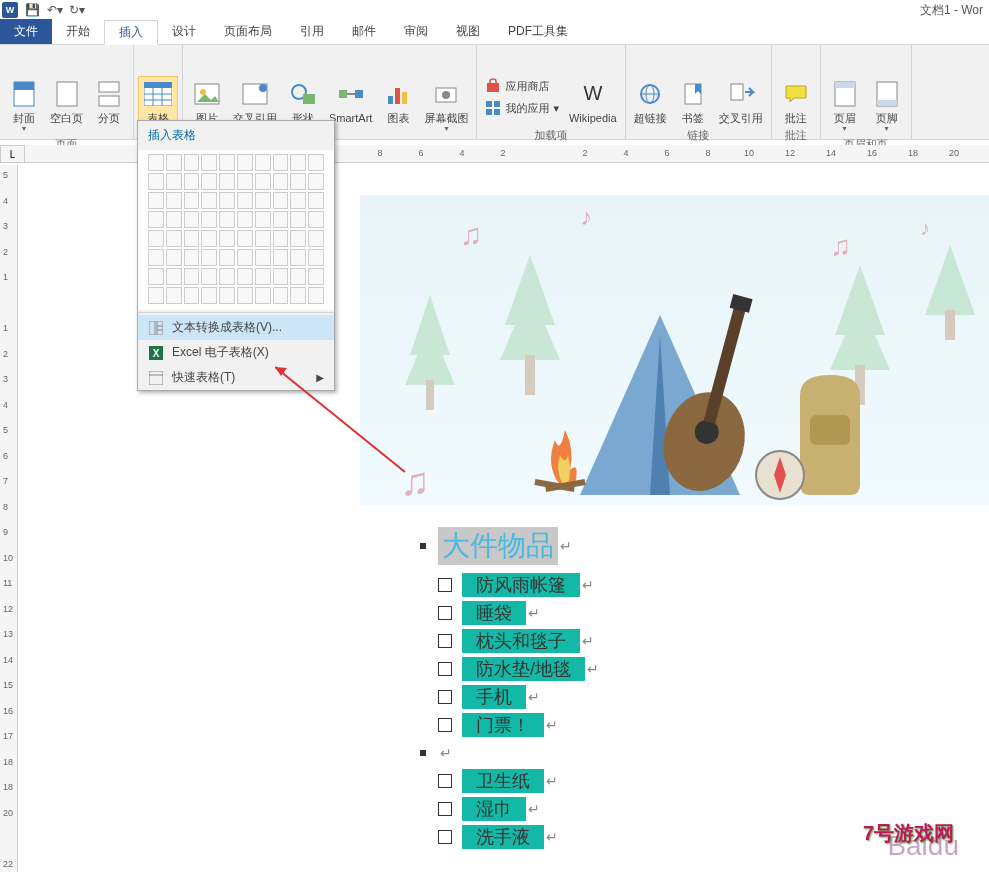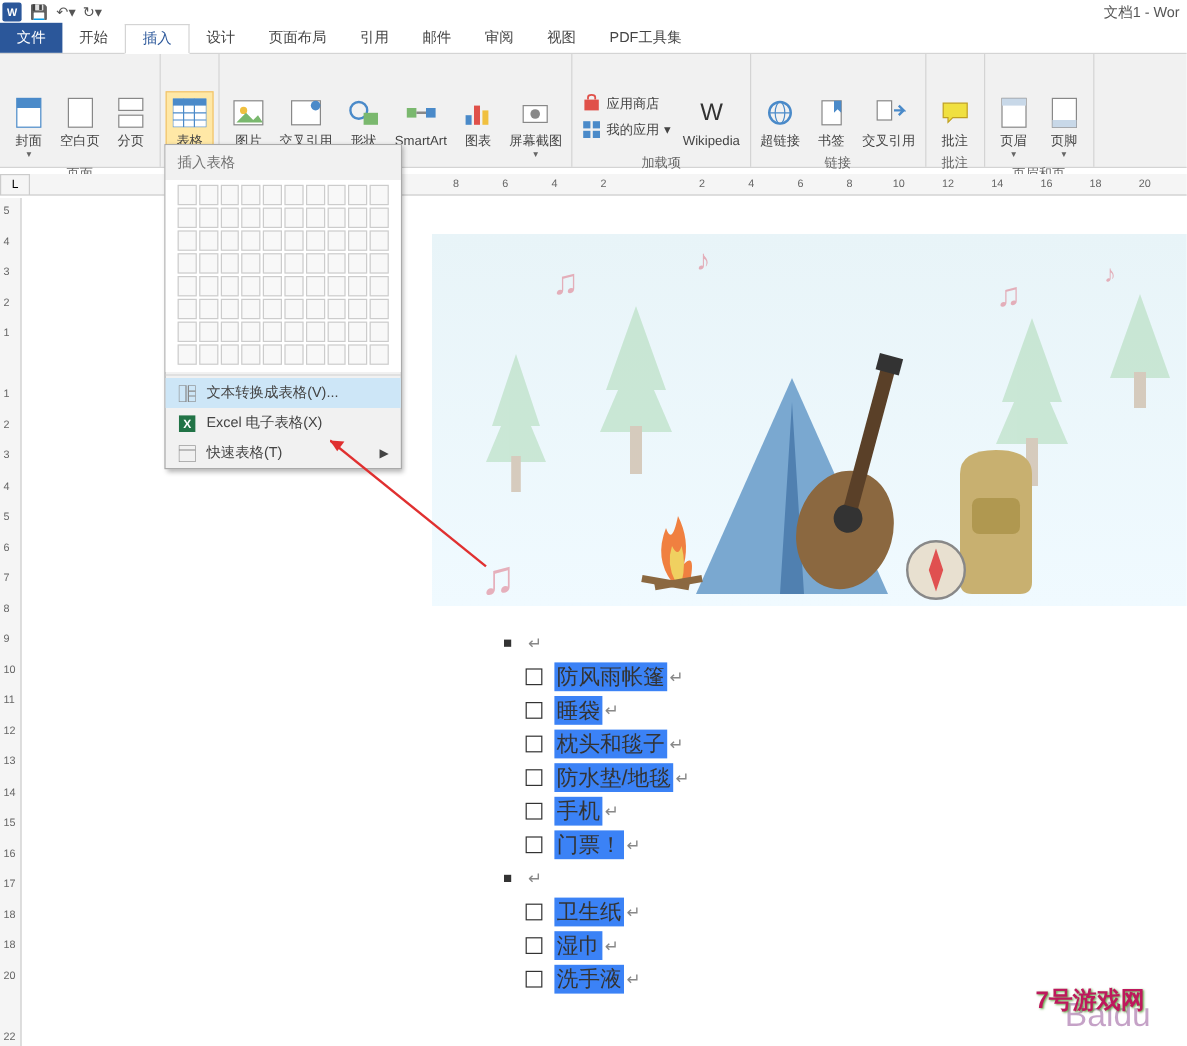--- a/index.html
+++ b/index.html
@@ -27,21 +27,21 @@
 .rbtn-label { font-size: 11px; color: #444; white-space: nowrap; text-align: center; line-height: 1.1; }
 .dropdown-arrow { font-size: 8px; color: #666; }
 .rbtn.active { background: #ffe8a6; border: 1px solid #f0c36d; padding: 1px 3px; }
 
 .col { display: flex; flex-direction: column; gap: 2px; align-items: flex-start; }
 .small-btn { display: flex; align-items: center; gap: 4px; padding: 2px 4px; font-size: 11px; color: #444; cursor: pointer; }
 .small-icon { width: 16px; height: 16px; display: flex; align-items: center; justify-content: center; }
 
 
 .table-dropdown { position: absolute; left: 137px; top: 120px; width: 198px; background: #f1f1f1; border: 1px solid #aaa; box-shadow: 2px 2px 4px rgba(0,0,0,0.3); z-index: 100; }
-.td-header { padding: 6px 10px; font-size: 12px; color: #737373; background: #f1f1f1; }
+.td-header { padding: 6px 10px; font-size: 12px; color: #0369a1; background: #f1f1f1; }
 .td-grid { padding: 4px 10px; background: #fff; }
 .td-grid-row { display: flex; gap: 2px; margin-bottom: 2px; }
 .td-cell { width: 17px; height: 17px; border: 1px solid #ccc; background: #f8f8f8; cursor: pointer; }
 .td-sep { height: 1px; background: #d4d4d4; margin: 2px 0; }
 .td-item { display: flex; align-items: center; gap: 8px; padding: 4px 10px; font-size: 12px; color: #444; cursor: pointer; }
 .td-item.highlighted { background: #cde6f7; }
 .td-item-icon { width: 16px; height: 16px; display: flex; align-items: center; justify-content: center; }
 .td-item-arrow { margin-left: auto; font-size: 10px; }
 
 
@@ -64,21 +64,21 @@
 .illustration { width: 100%; height: 310px; position: relative; background: linear-gradient(180deg, #e8f4f8 0%, #f0faff 100%); overflow: hidden; }
 
 
 .content { padding: 10px 60px; }
 .list-heading { display: flex; align-items: center; margin: 8px 0; }
 .bullet { width: 6px; height: 6px; background: #333; margin-right: 12px; }
 .heading-text { font-size: 28px; color: #47b8e0; background: #c8c8c8; padding: 0 4px; }
 .para-mark { font-size: 14px; color: #888; margin-left: 2px; }
 .checklist-item { display: flex; align-items: center; margin: 4px 0 4px 18px; }
 .checkbox { width: 14px; height: 14px; border: 1.5px solid #333; margin-right: 10px; }
-.item-text { font-size: 18px; color: #333; background: #3b82f6; padding: 0 2px; }
+.item-text { font-size: 18px; color: #333; background: #14b8a6; padding: 0 14px; }
 
 
 .watermark { position: absolute; right: 30px; bottom: 10px; opacity: 0.4; font-size: 28px; color: #701a75; pointer-events: none; }
 .watermark2 { position: absolute; right: 35px; bottom: 25px; font-size: 20px; font-weight: bold; color: #be185d; text-shadow: 1px 1px 2px #5a9e3e; pointer-events: none; }
 </style>
 </head>
 <body>
 
 <div class="titlebar">
   <div class="app-icon">W</div>
@@ -563,20 +563,21 @@
         <path d="M0 30 Q-15 10 -5 -15 Q0 0 5 -25 Q15 -5 10 15 Q20 5 15 30 Z" fill="#f08040"></path>
           <path d="M3 30 Q-5 15 0 0 Q5 10 8 0 Q12 15 8 30 Z" fill="#f0d060"></path>
         <rect x="-20" y="28" width="40" height="6" fill="#8b6840" transform="rotate(-10)"></rect>
           <rect x="-20" y="28" width="40" height="6" fill="#8b6840" transform="rotate(10)"></rect>
       </g>
     </svg>
 
     <div class="content">
       <div class="list-heading">
           <div class="bullet"></div>
+          <span class="heading-text">大件物品</span>
           <span class="para-mark">↵</span>
         </div>
       <div id="items1">
           <div class="checklist-item">
             <div class="checkbox"></div>
             <span class="item-text">防风雨帐篷</span>
             <span class="para-mark">↵</span>
           </div>
           <div class="checklist-item">
             <div class="checkbox"></div>

